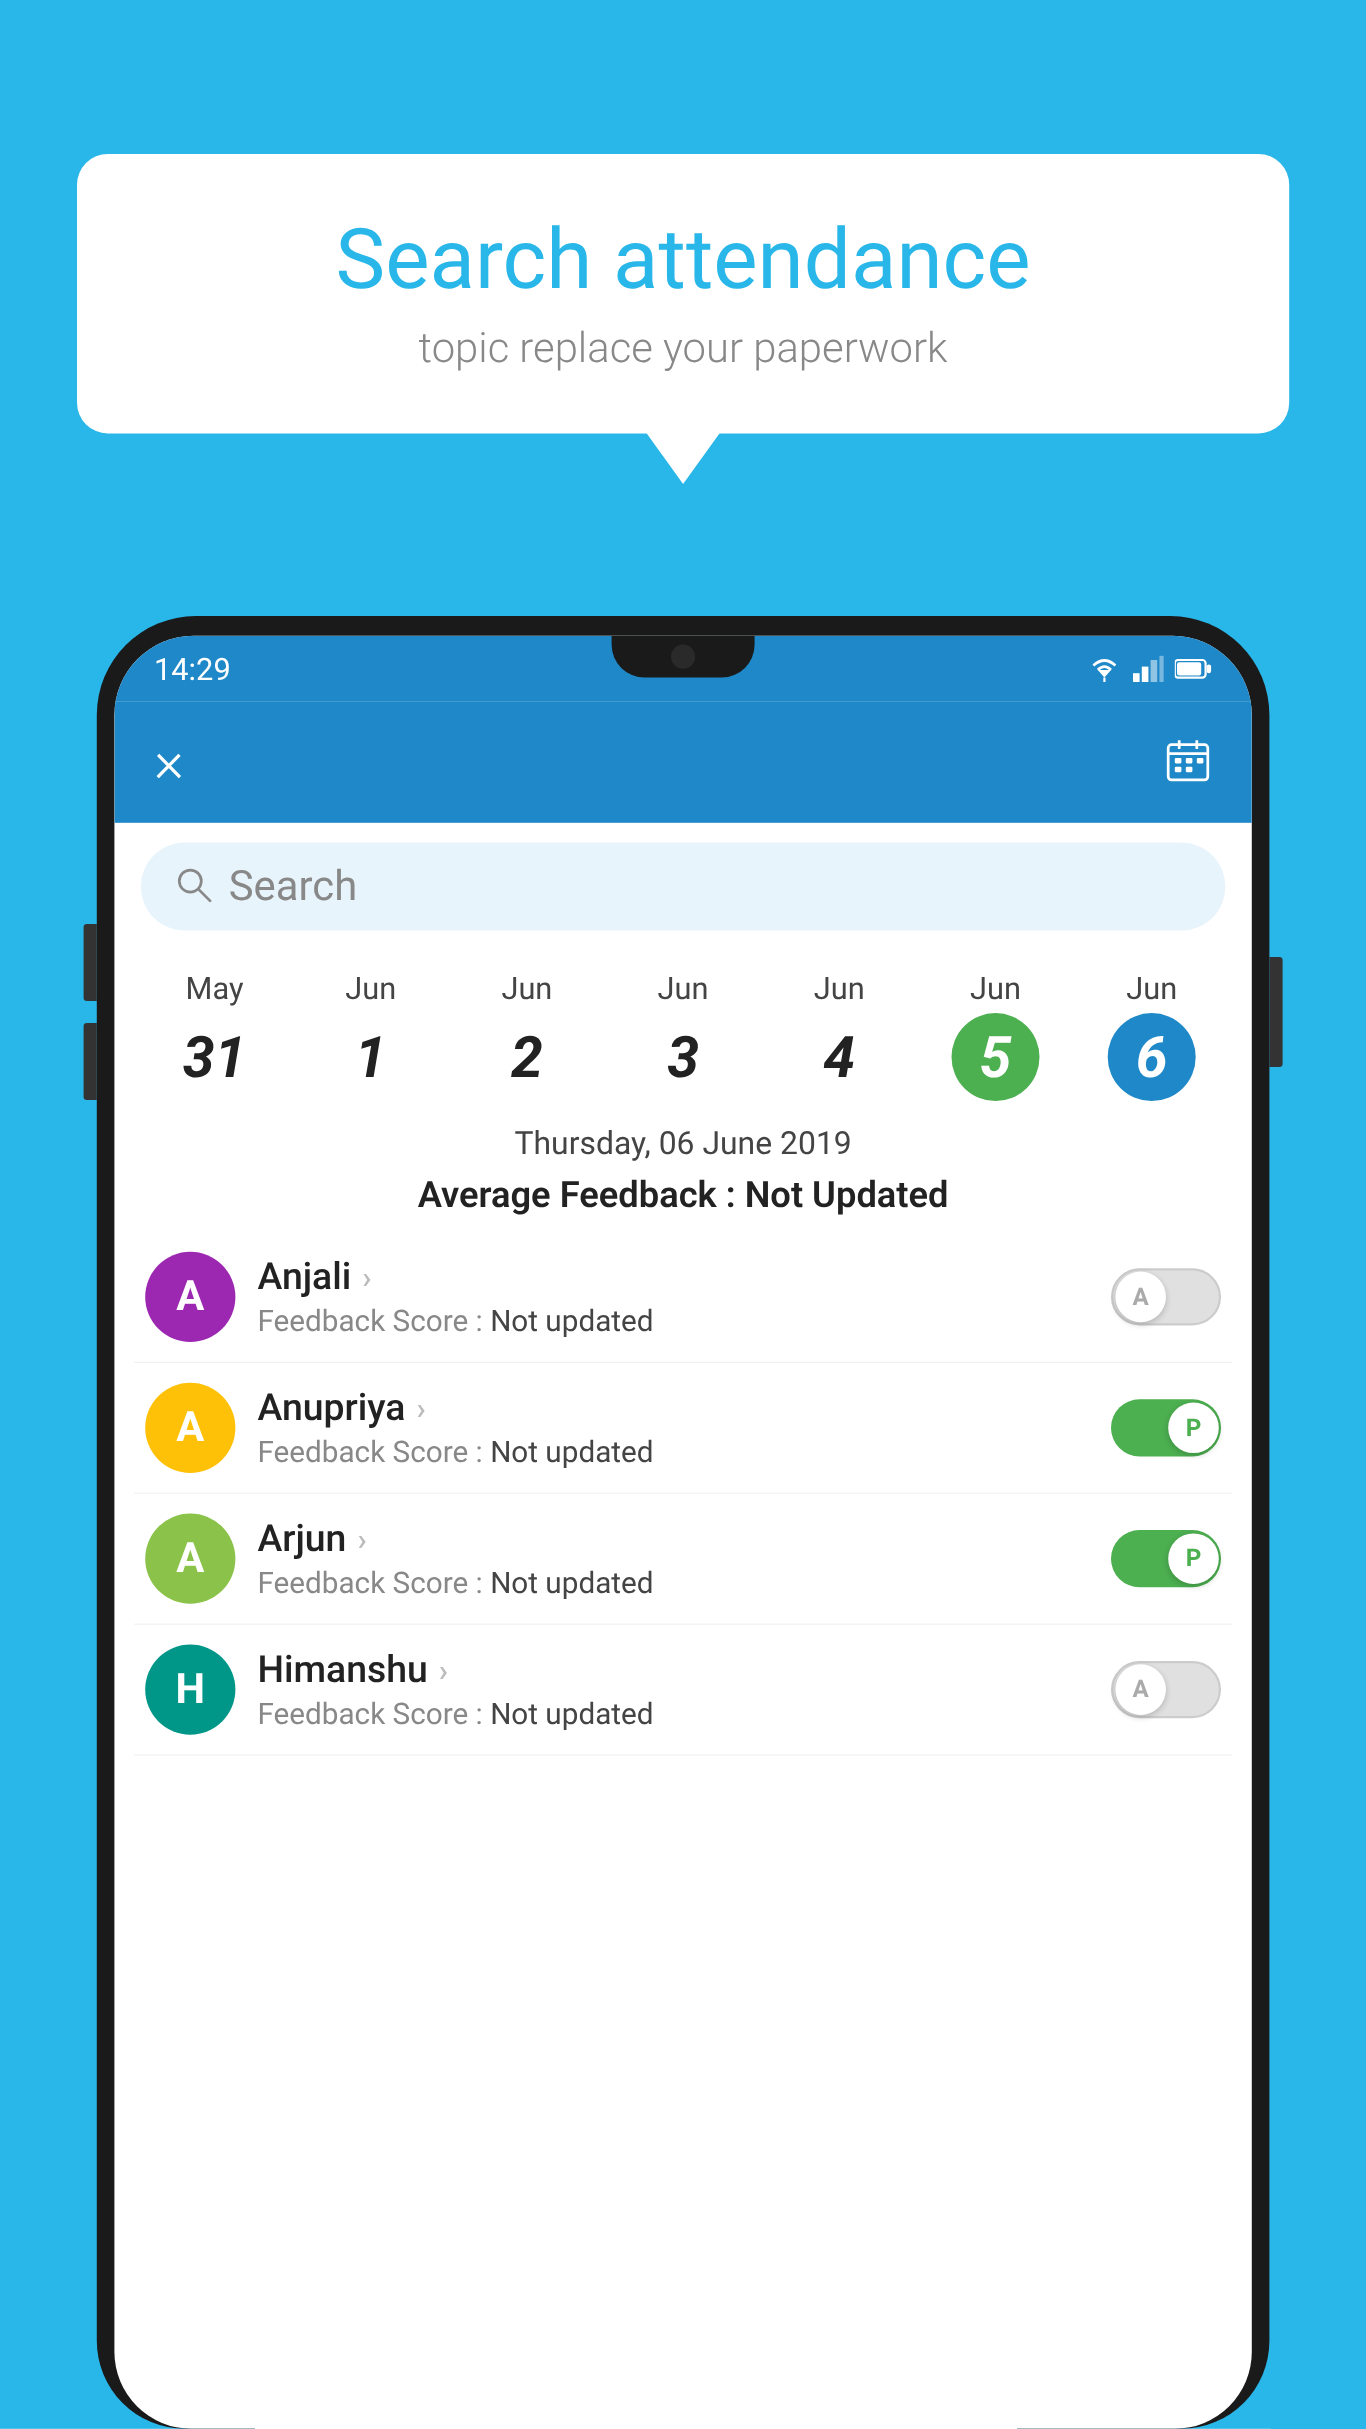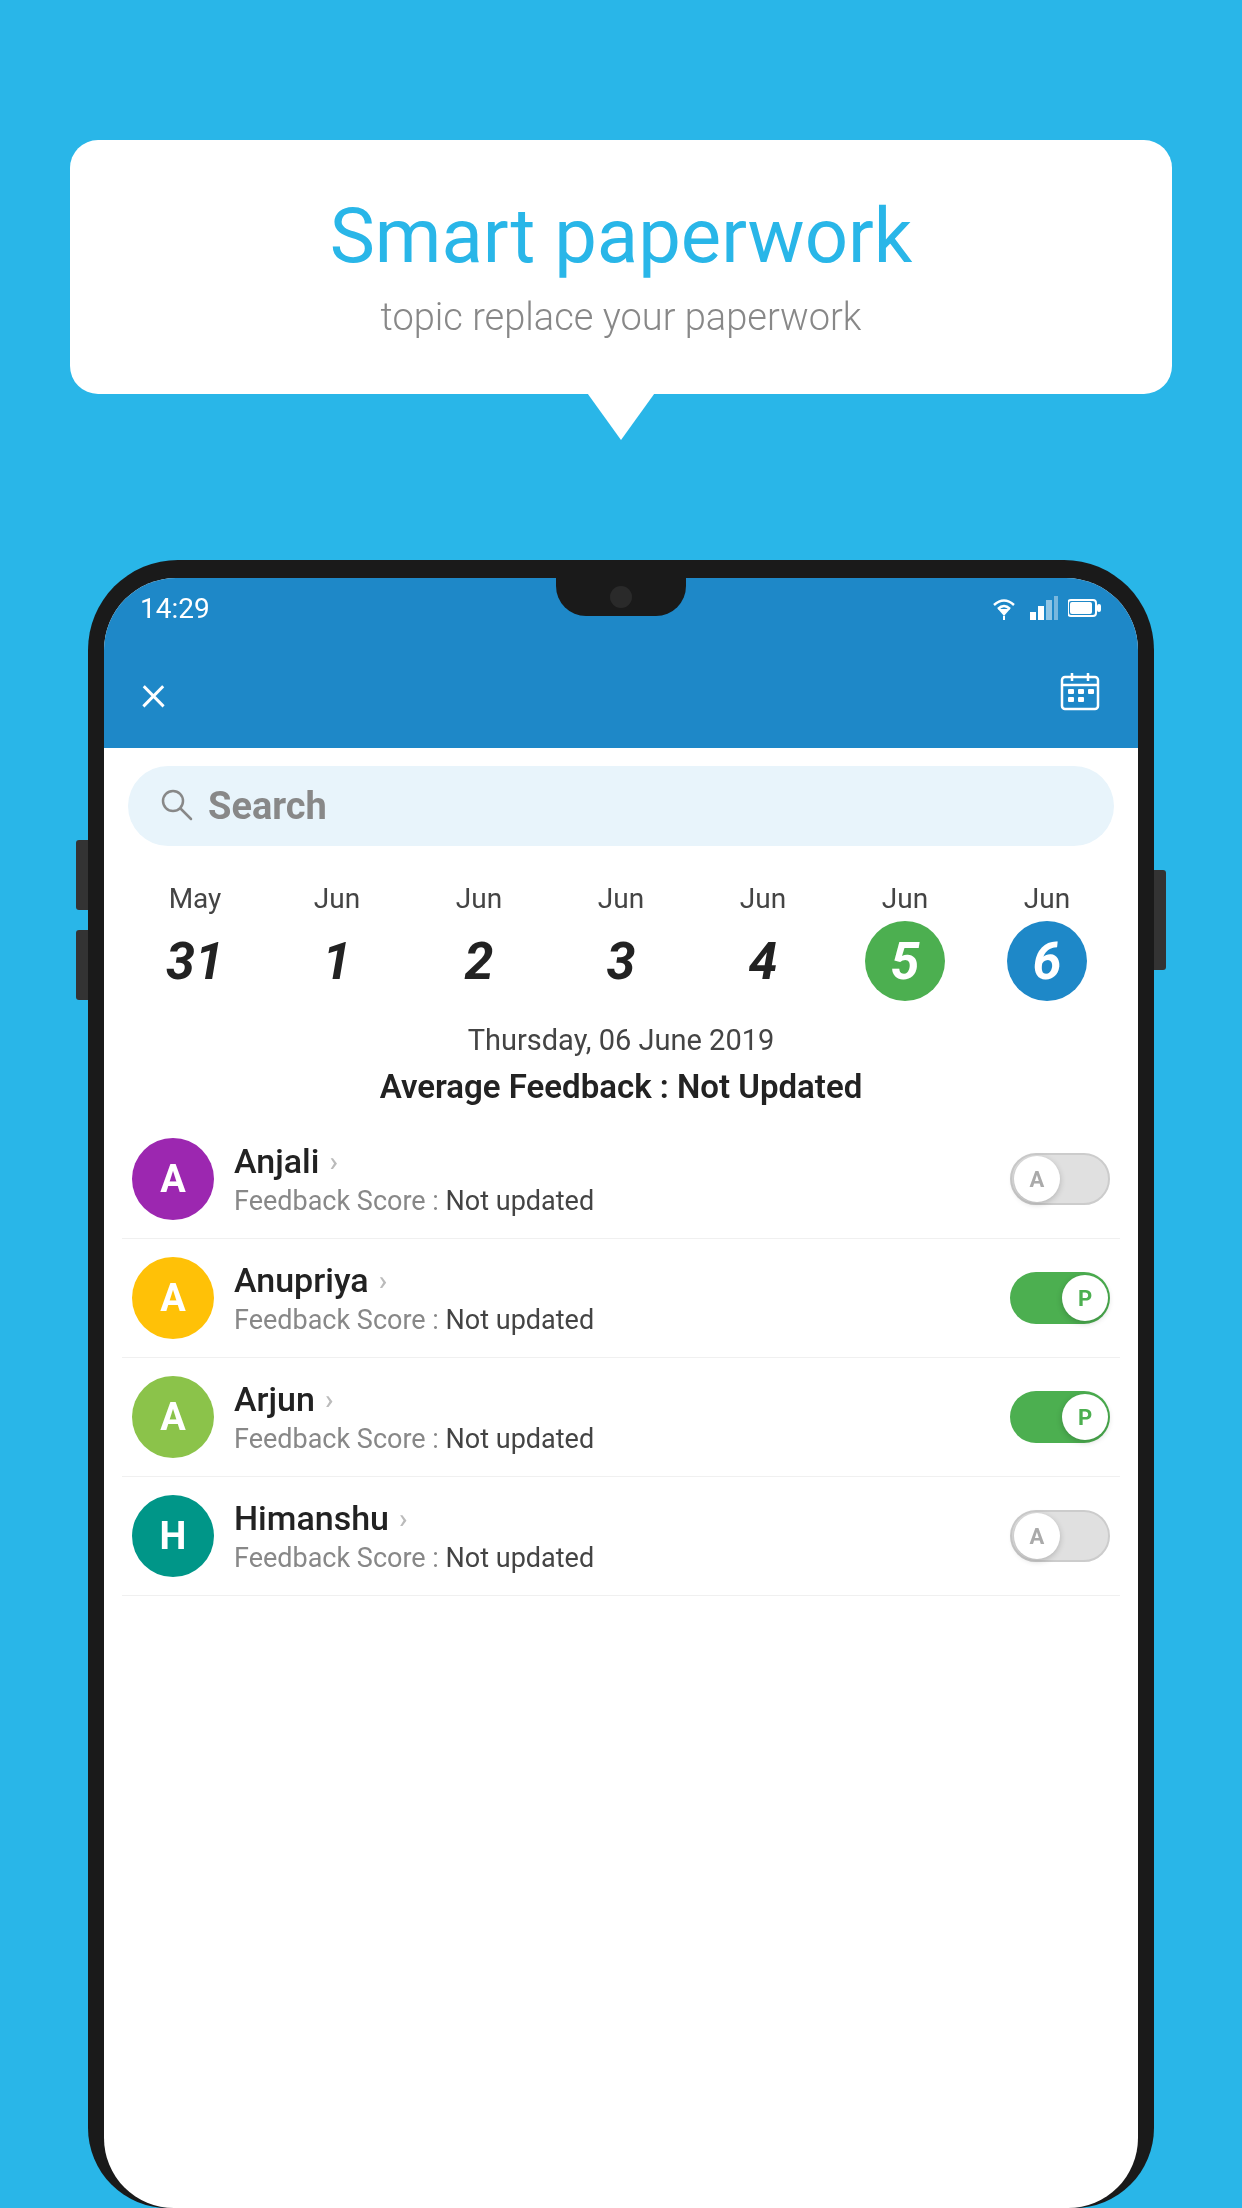--- a/index.html
+++ b/index.html
@@ -156,21 +156,21 @@
       align-items: center;
       padding: 18px 30px;
       gap: 14px;
     }
     .search-icon-wrap {
       color: #888;
     }
     .search-input-text {
       color: #888;
       font-size: 38px;
-      font-weight: 700;
+      font-weight: 400;
     }
 
     
     .date-strip {
       padding: 18px 20px 10px 20px;
       display: flex;
       align-items: flex-start;
       gap: 0;
     }
     .date-col {
@@ -365,21 +365,21 @@
       height: 100px;
       background: #333;
       border-radius: 0 3px 3px 0;
     }
   </style>
 </head>
 <body>
 
 <div class="speech-bubble-container">
   <div class="speech-bubble">
-    <div class="bubble-title">Smart paperwork</div>
+    <div class="bubble-title">Search attendance</div>
     <div class="bubble-subtitle">topic replace your paperwork</div>
   </div>
 </div>
 
 <div class="phone-frame">
 
   <div class="phone-side-btn-vol"></div>
   <div class="phone-side-btn-vol2"></div>
   <div class="phone-side-btn-pwr"></div>
 

